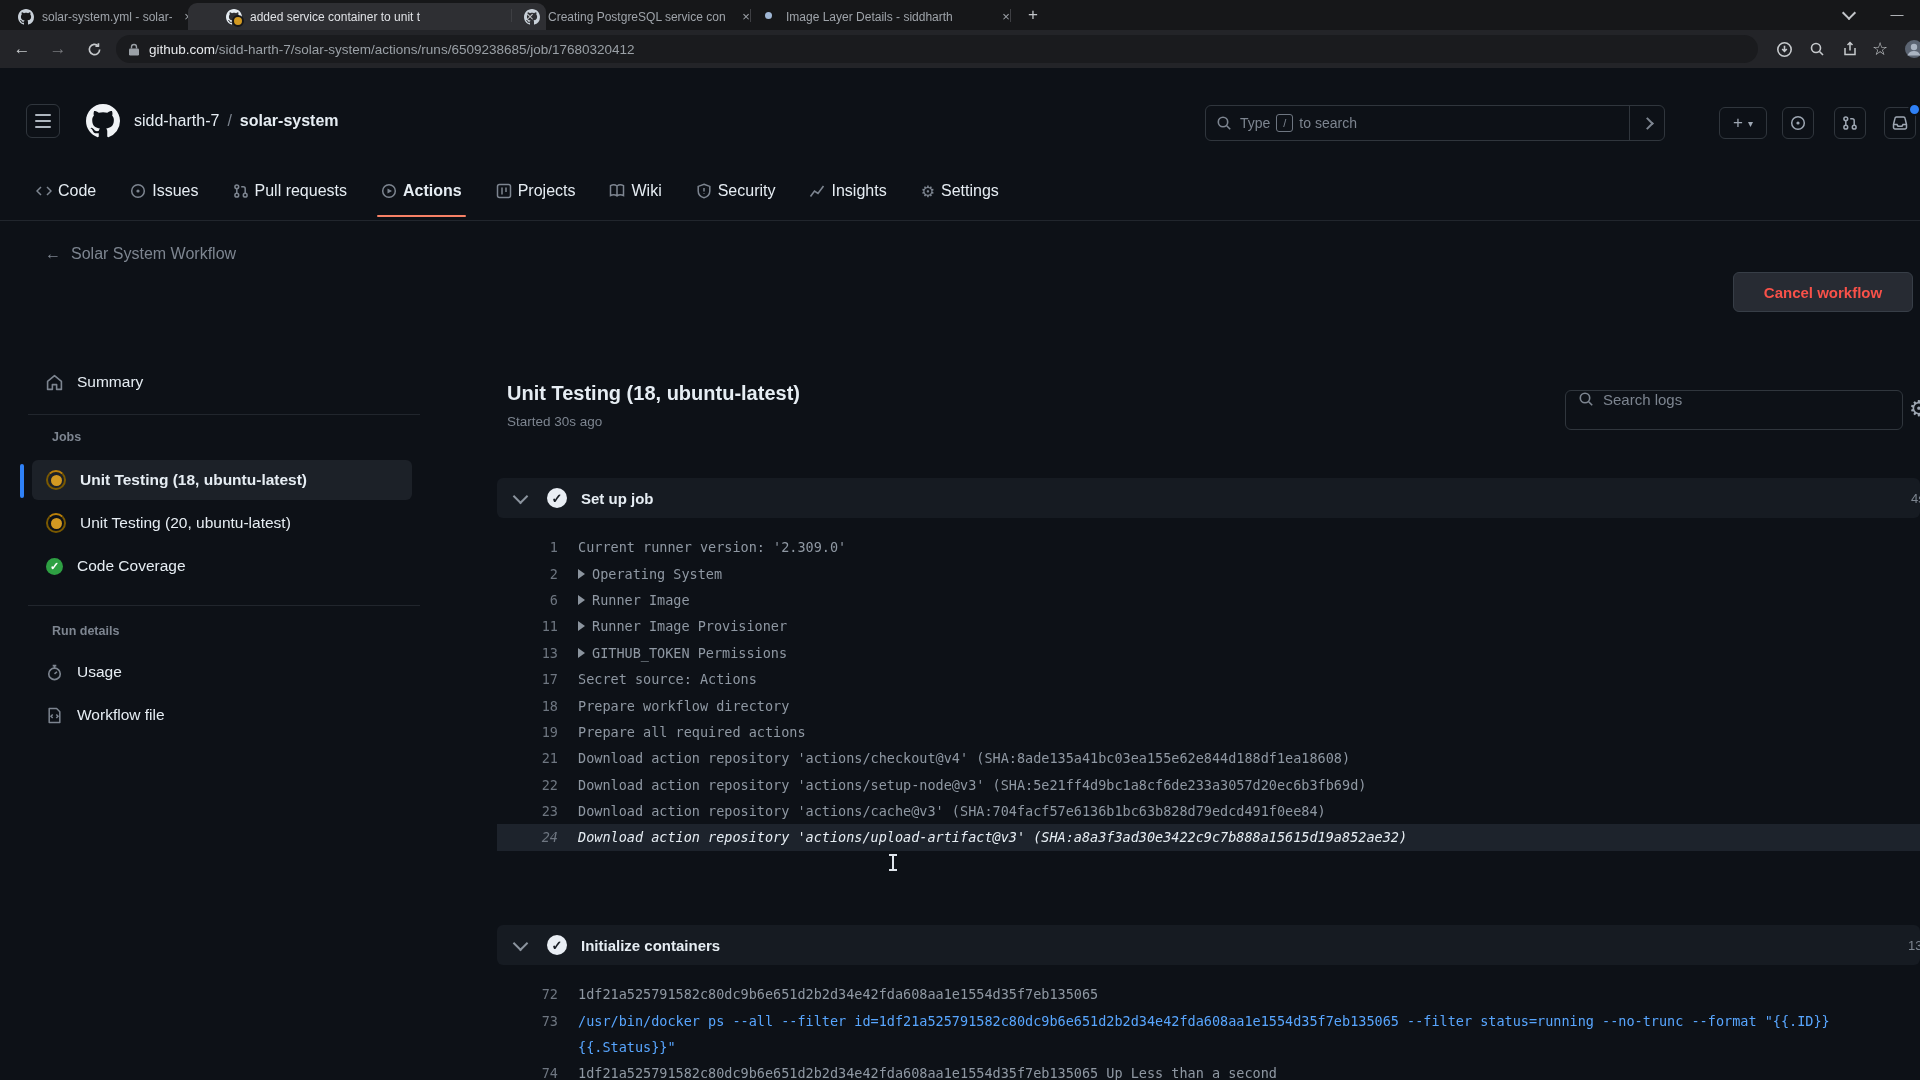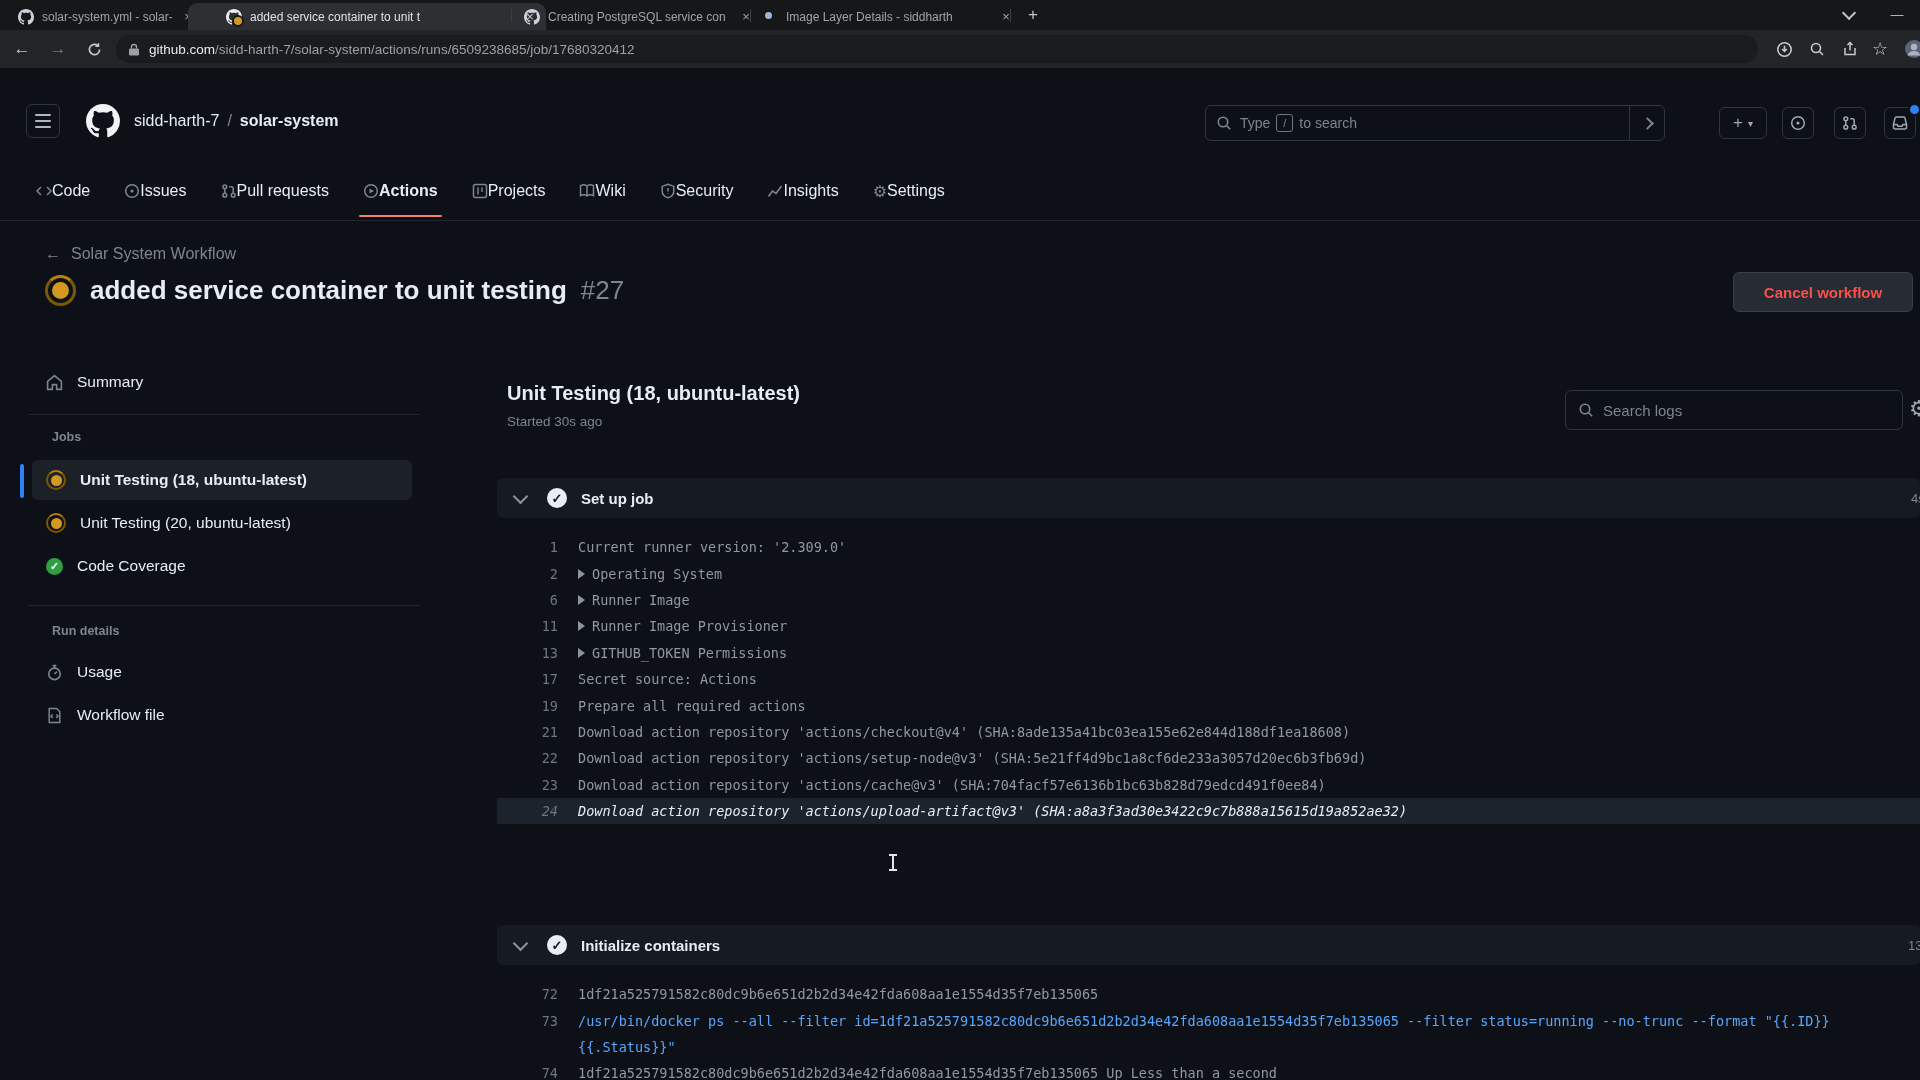--- a/index.html
+++ b/index.html
@@ -55,21 +55,21 @@
   .kbd{border:1px solid #6e7681;border-radius:3px;font-size:11px;width:15px;height:16px;display:flex;
        align-items:center;justify-content:center;color:#7d8590;}
   .gh-search .cmd{width:34px;align-self:stretch;border-left:1px solid #30363d;display:flex;
                   align-items:center;justify-content:center;}
   .cmd-chev{width:7px;height:7px;border-right:2px solid #7d8590;border-top:2px solid #7d8590;transform:rotate(45deg);}
   .hd-btn{position:absolute;top:39px;height:32px;border:1px solid #30363d;border-radius:6px;
           box-sizing:border-box;display:flex;align-items:center;justify-content:center;color:#9ea7b3;}
   .notif-dot{position:absolute;left:1908px;top:35px;width:9px;height:9px;border-radius:50%;
              background:#2f81f7;border:2px solid #0d1117;}
   .gh-nav{position:absolute;left:22px;top:100px;height:46px;display:flex;align-items:stretch;gap:6px;}
-  .nav-item{position:relative;display:flex;align-items:center;gap:0;padding:0 14px;color:#e6edf3;
+  .nav-item{position:relative;display:flex;align-items:center;gap:6px;padding:0 14px;color:#e6edf3;
             font-size:16px;border-radius:6px;}
   .nav-item .ic{color:#7d8590;display:flex;}
   .nav-item.active{font-weight:bold;}
   .nav-item.active::after{content:"";position:absolute;left:10px;right:10px;bottom:-3px;height:2.5px;
                           background:#f78166;border-radius:2px;}
   .nav-border{position:absolute;left:0;top:152px;width:1920px;height:1px;background:#21262d;}
   
   .wf-link{position:absolute;left:45px;top:177px;display:flex;gap:10px;align-items:center;
            color:#7d8590;font-size:16px;}
   .run-title-row{position:absolute;left:45px;top:207px;display:flex;align-items:center;gap:14px;}
@@ -92,21 +92,21 @@
   .sel-bar{position:absolute;left:20px;width:4px;border-radius:2px;background:#2f81f7;}
   .sb-divider{position:absolute;left:28px;width:392px;height:1px;background:#21262d;}
   .sb-label{position:absolute;left:52px;font-size:12.5px;font-weight:bold;color:#7d8590;}
   .ok-circle{width:17px;height:17px;border-radius:50%;background:#2ea043;color:#fff;display:flex;
              align-items:center;justify-content:center;font-size:11px;font-weight:bold;flex:none;}
   
   .panel{position:absolute;left:497px;top:304px;width:1423px;height:708px;overflow:visible;}
   .panel-title{position:absolute;left:10px;top:10px;font-size:20px;font-weight:bold;color:#e6edf3;}
   .panel-sub{position:absolute;left:10px;top:42px;font-size:13.5px;color:#7d8590;}
   .log-search{position:absolute;left:1068px;top:18px;width:338px;height:40px;border:1px solid #30363d;
-              border-radius:6px;box-sizing:border-box;display:flex;align-items:center;gap:9px;
+              border-radius:6px;box-sizing:border-box;display:flex;align-items:flex-start;gap:9px;
               padding-left:12px;color:#7d8590;font-size:15px;background:#0d1117;}
   .log-gear{position:absolute;left:1412px;top:24px;color:#9ea7b3;font-size:22px;}
   .sec-head{position:absolute;left:0;width:1423px;height:40px;background:#161b22;border-radius:6px;
             display:flex;align-items:center;color:#e6edf3;}
   .sec-chev{width:9px;height:9px;border-right:2px solid #8b949e;border-bottom:2px solid #8b949e;
             transform:rotate(45deg);margin:-4px 0 0 18px;flex:none;}
   .sec-check{width:20px;height:20px;border-radius:50%;background:#e9eef4;color:#161b22;display:flex;
              align-items:center;justify-content:center;font-size:13px;font-weight:bold;margin-left:21px;flex:none;}
   .sec-title{margin-left:14px;font-size:15px;font-weight:600;}
   .sec-dur{position:absolute;font-size:13px;color:#7d8590;top:13px;white-space:nowrap;}
@@ -363,25 +363,20 @@
       <span class="ic" style="font-size:16px;">⚙</span>
       <span>Settings</span>
     </div>
   </div>
   <div class="nav-border"></div>
 
   <div class="wf-link">
     <span>←</span>
     <span>Solar System Workflow</span>
   </div>
-  <div class="run-title-row">
-    <span class="dot-progress dp-lg"></span>
-    <span class="run-title">added service container to unit testing</span>
-    <span class="run-number">#27</span>
-  </div>
   <div class="cancel-btn">Cancel workflow</div>
 
   <div class="sb-row" style="top:294px;">
     <span class="ic">
         <svg width="17" height="17" viewBox="0 0 16 16" fill="none" stroke="#7d8590" stroke-width="1.5">
           <path d="M8 1.5 14.5 7v7.5H10V10H6v4.5H1.5V7Z" stroke-linejoin="round"></path>
         </svg>
       </span>
     <span>Summary</span>
   </div>
@@ -466,20 +461,24 @@
       <div class="lrow group">
           <span class="lnum">13</span>
           <span class="tri"></span>
           <span class="ltxt">GITHUB_TOKEN Permissions</span>
         </div>
       <div class="lrow">
           <span class="lnum">17</span>
           <span class="ltxt">Secret source: Actions</span>
         </div>
       <div class="lrow">
+          <span class="lnum">18</span>
+          <span class="ltxt">Prepare workflow directory</span>
+        </div>
+      <div class="lrow">
           <span class="lnum">19</span>
           <span class="ltxt">Prepare all required actions</span>
         </div>
       <div class="lrow">
           <span class="lnum">21</span>
           <span class="ltxt">Download action repository 'actions/checkout@v4' (SHA:8ade135a41bc03ea155e62e844d188df1ea18608)</span>
         </div>
       <div class="lrow">
           <span class="lnum">22</span>
           <span class="ltxt">Download action repository 'actions/setup-node@v3' (SHA:5e21ff4d9bc1a8cf6de233a3057d20ec6b3fb69d)</span>

